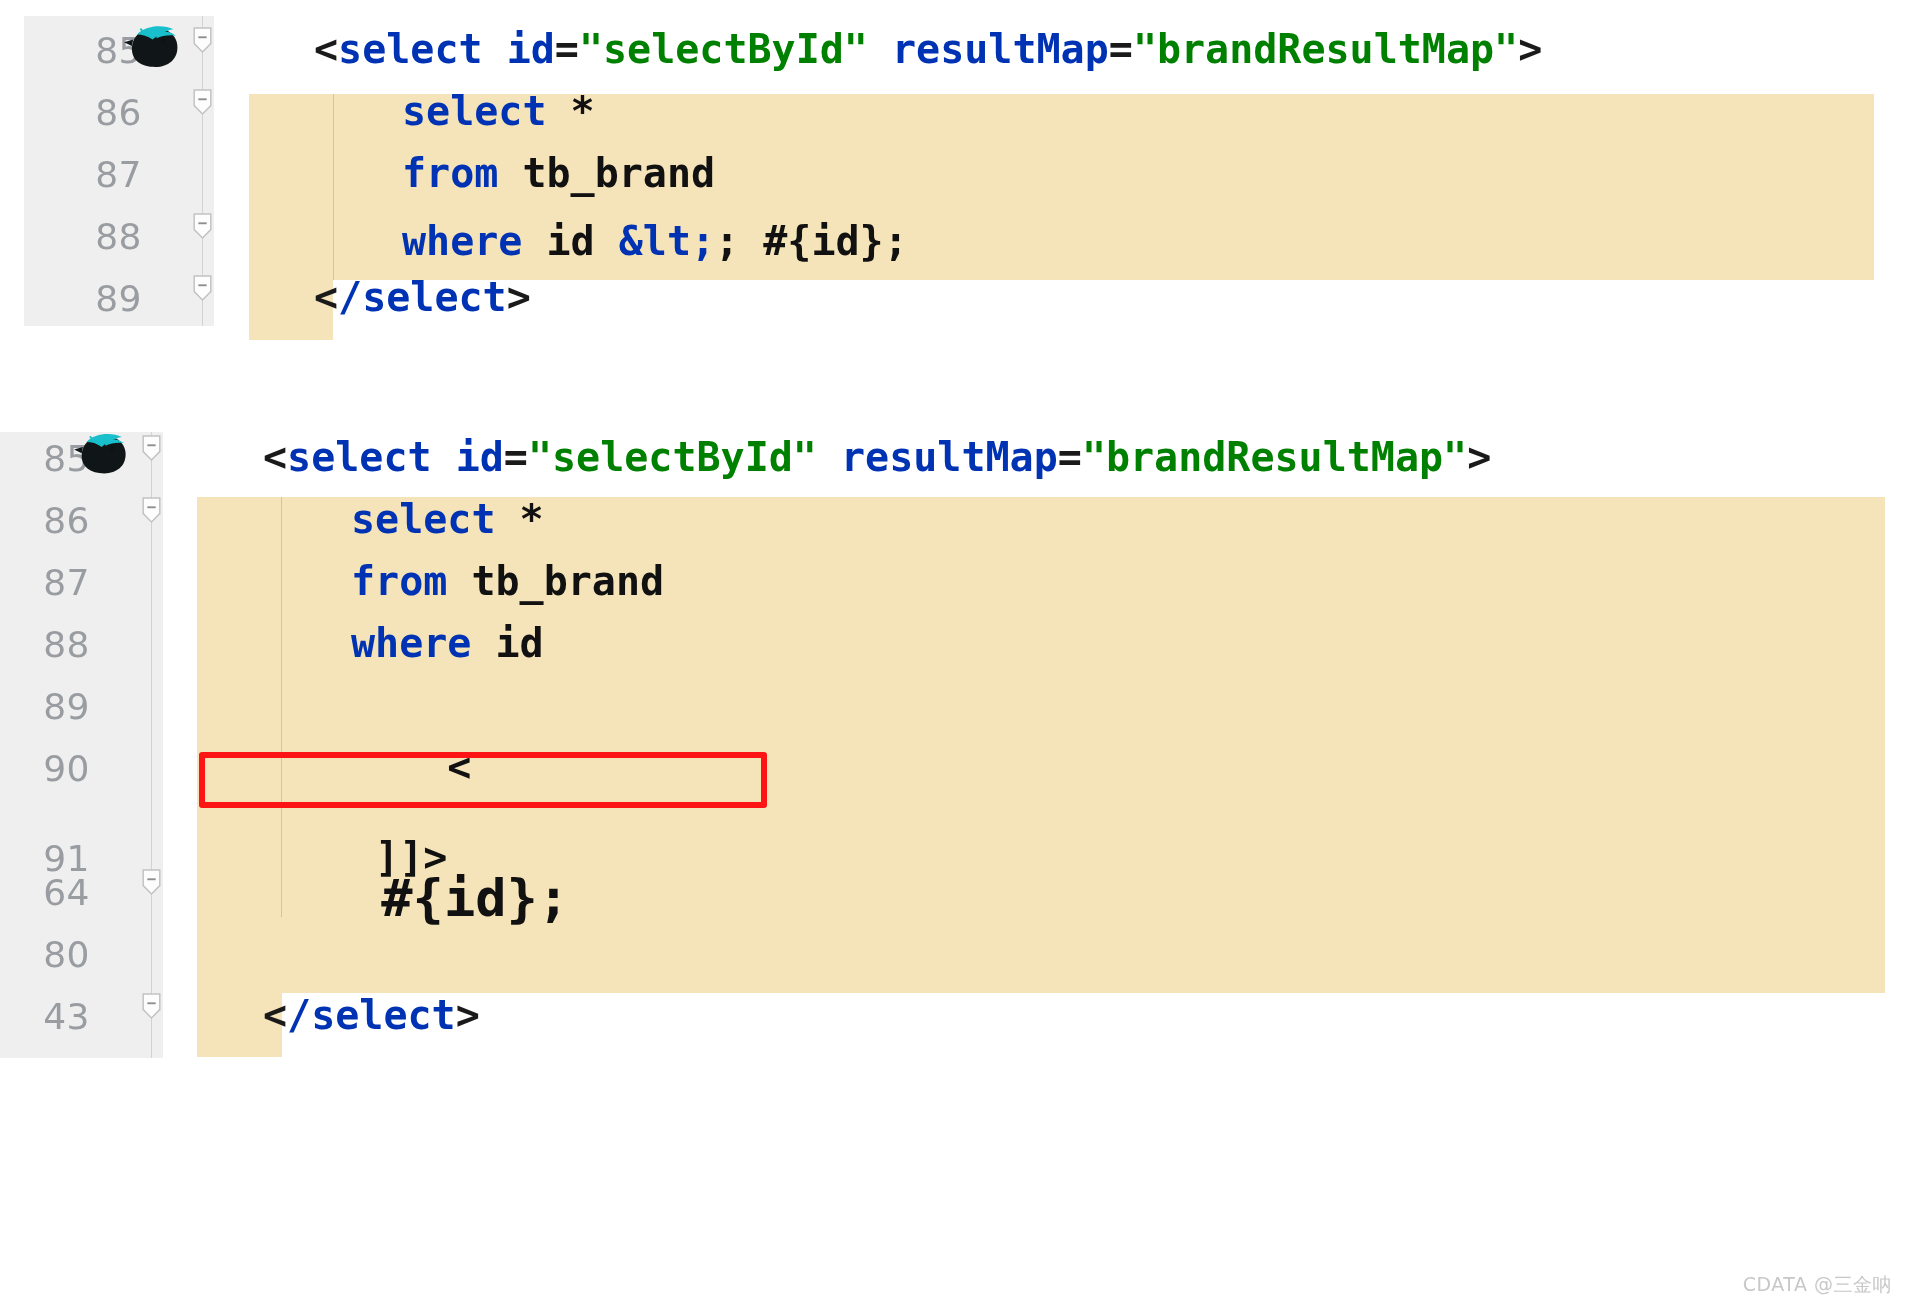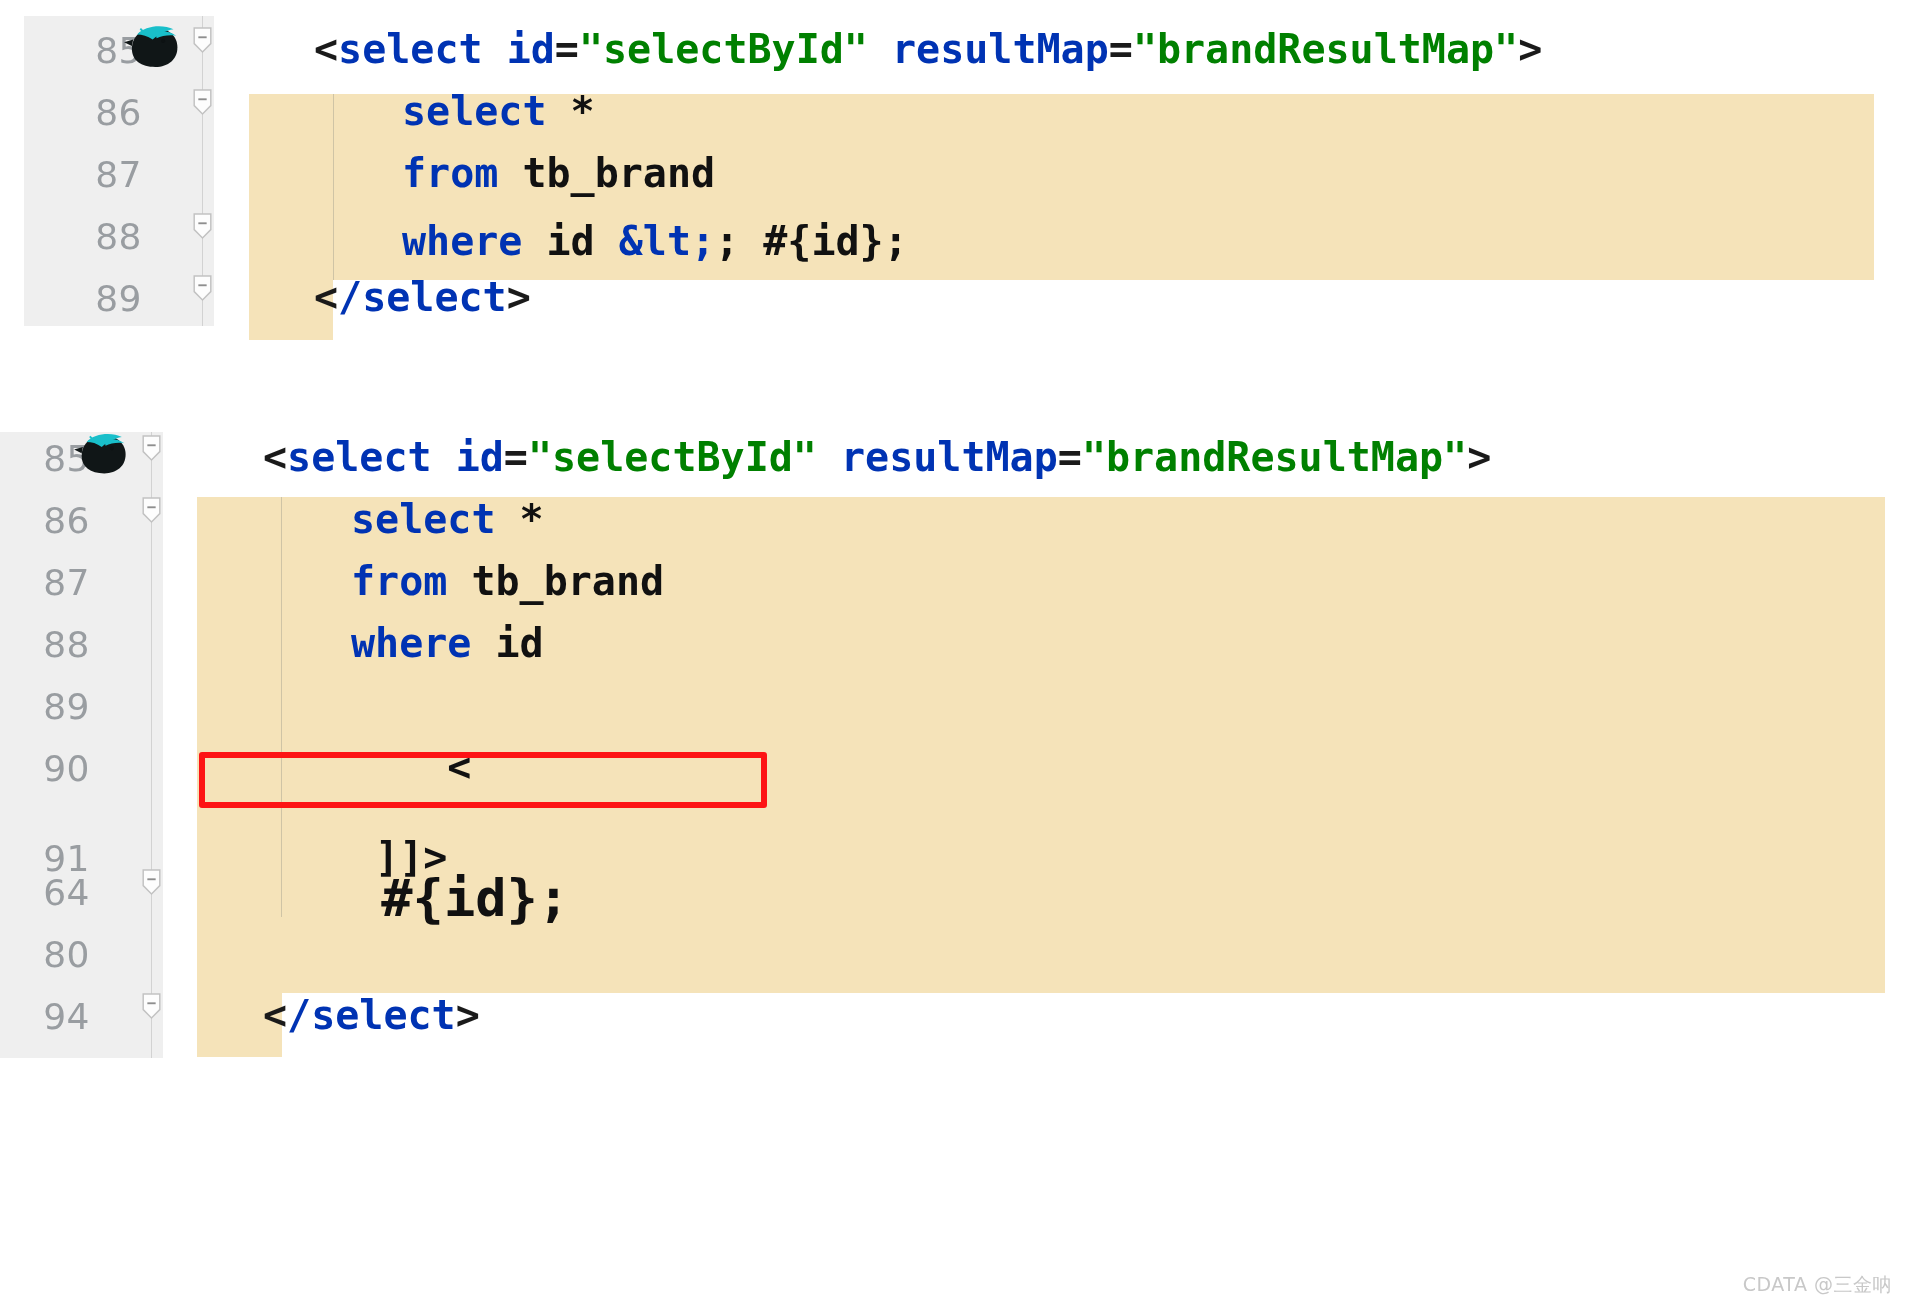--- a/index.html
+++ b/index.html
@@ -240,21 +240,21 @@
             <path d="M2 1 H18 V16 L10 24 L2 16 Z" fill="#fdfdfd" stroke="#c2c2c2" stroke-width="1.4"></path>
             <rect x="6" y="9" width="8" height="1.8" fill="#8e8e8e"></rect>
           </svg></span>
         <span class="code" style="left: 350px; top: 6px; font-size: 52px;"><span class="tk-plain"> #{id};</span></span>
       </div>
       <div class="line" style="top: 492px; height: 62px;">
         <span class="lineno" style="left: 0px; width: 90px; top: 10px; font-size: 36px;">80</span>
         <span class="code" style="left: 351px; top: 6px; font-size: 40px;"></span>
       </div>
       <div class="line" style="top: 554px; height: 62px;">
-        <span class="lineno" style="left: 0px; width: 90px; top: 10px; font-size: 36px;">94</span>
+        <span class="lineno" style="left: 0px; width: 90px; top: 10px; font-size: 36px;">43</span>
         <span class="fold" style="left: 141px; top: 7px;"><svg width="21" height="27" viewBox="0 0 20 26">
             <path d="M2 1 H18 V16 L10 24 L2 16 Z" fill="#fdfdfd" stroke="#c2c2c2" stroke-width="1.4"></path>
             <rect x="6" y="9" width="8" height="1.8" fill="#8e8e8e"></rect>
           </svg></span>
         <span class="code" style="left: 263px; top: 6px; font-size: 40px;"><span class="tk-punct">&lt;</span><span class="tk-tag">/select</span><span class="tk-punct">&gt;</span></span>
       </div>
     </div>
 </div>
 
 <div class="redbox" style="left:199px; top:752px; width:568px; height:56px;"></div>

